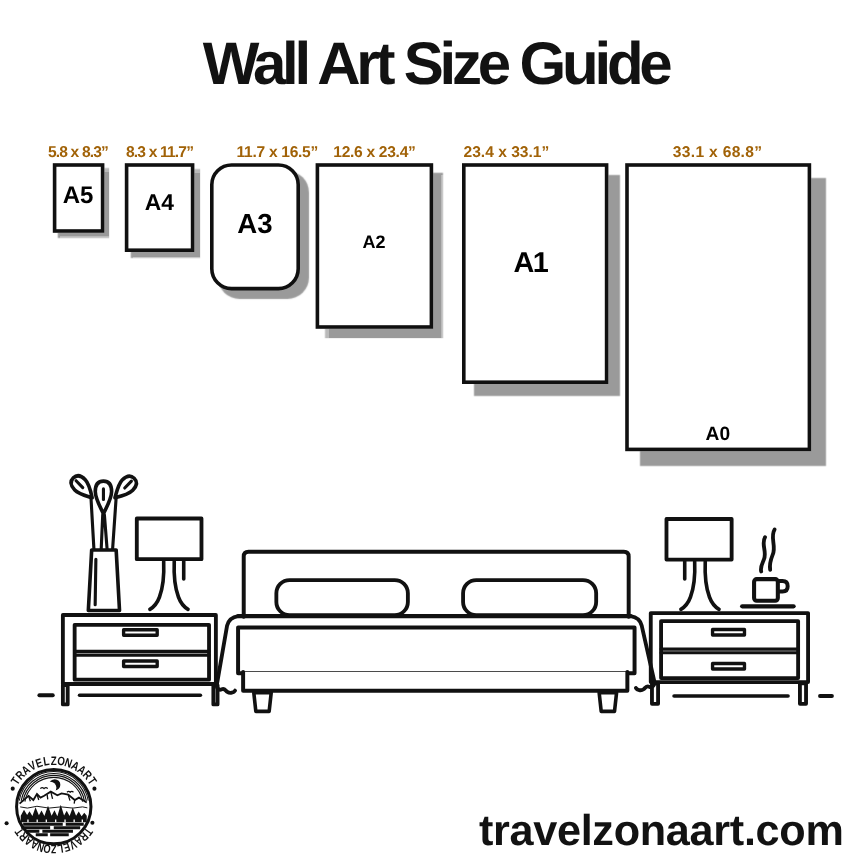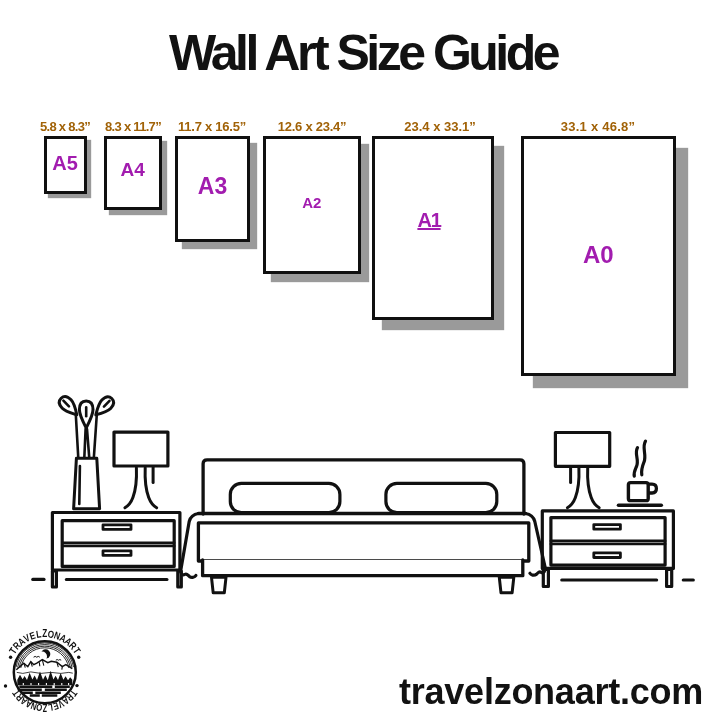--- a/index.html
+++ b/index.html
@@ -1,20 +1,20 @@
 <!DOCTYPE html>
 <html><head>
 <meta charset="utf-8">
 <style>
   html,body{margin:0;padding:0;}
   body{width:720px;height:720px;background:#fff;position:relative;overflow:hidden;
        font-family:"Liberation Sans", sans-serif;}
   .box{position:absolute;background:#fff;border:3px solid #101010;
        display:flex;align-items:center;justify-content:center;
-       font-weight:bold;color:#a21caf;}
+       font-weight:bold;color:#000000;}
   .lbl{position:absolute;font-weight:bold;font-size:13px;color:#a16207;
        text-align:center;}
 </style>
 </head>
 <body>
 
 <div style="position:absolute;left:3px;top:24px;width:720px;text-align:center;
      font-weight:bold;font-size:50px;letter-spacing:-3.5px;color:#121212;">Wall Art Size Guide</div>
 
 <div class="lbl" style="left:12px;top:119px;width:106px;letter-spacing:-0.7px;">5.8 x 8.3”</div>
@@ -24,45 +24,45 @@
     <span style="transform:translateY(-1px)">A5</span>
   </div>
 
 <div class="lbl" style="left:80px;top:119px;width:106px;letter-spacing:-0.7px;">8.3 x 11.7”</div>
 
 <div class="box" style="left:104px;top:136px;width:51.5px;height:68px;
      box-shadow:5px 5px 1px 0 #9a9a9a;font-size:19px;">
     <span style="transform:translateY(-3px)">A4</span>
   </div>
 
-<div class="lbl" style="left:159px;top:119px;width:106px;letter-spacing:-0.25px;">11.7 x 16.5”</div>
+<div class="lbl" style="left:159px;top:119px;width:106px;letter-spacing:-0.25px;text-align:right;">11.7 x 16.5”</div>
 
 <div class="box" style="left:175px;top:135.5px;width:69px;height:100.5px;
-     box-shadow:7px 7px 1px 0 #9a9a9a;font-size:23px;">
+     box-shadow:7px 7px 1px 0 #9a9a9a;font-size:23px;border-radius:18px;">
     <span style="transform:translateY(-2px)">A3</span>
   </div>
 
 <div class="lbl" style="left:259px;top:119px;width:106px;letter-spacing:-0.25px;">12.6 x 23.4”</div>
 
 <div class="box" style="left:263px;top:136px;width:91.5px;height:132px;
      box-shadow:8px 8px 1px 0 #9a9a9a;font-size:15px;">
     <span style="transform:translateY(-3px)">A2</span>
   </div>
 
-<div class="lbl" style="left:387px;top:119px;width:106px;letter-spacing:0px;">23.4 x 33.1”</div>
-
-<div class="box" style="left:372px;top:136px;width:116px;height:178px;
-     box-shadow:10px 10px 1px 0 #9a9a9a;font-size:20px;letter-spacing:-1.2px;text-decoration:underline;">
+<div class="lbl" style="left:369px;top:119px;width:106px;letter-spacing:0px;">23.4 x 33.1”</div>
+
+<div class="box" style="left:385px;top:136px;width:116px;height:178px;
+     box-shadow:10px 10px 1px 0 #9a9a9a;font-size:24px;letter-spacing:-1.2px;">
     <span style="transform:translate(-4px,-8px)">A1</span>
   </div>
 
-<div class="lbl" style="left:545px;top:119px;width:106px;letter-spacing:0.25px;">33.1 x 46.8”</div>
+<div class="lbl" style="left:545px;top:119px;width:106px;letter-spacing:0.25px;">33.1 x 68.8”</div>
 
 <div class="box" style="left:520.5px;top:135.5px;width:149.5px;height:234.5px;
-     box-shadow:12px 12px 1px 0 #9a9a9a;font-size:24px;">
+     box-shadow:12px 12px 1px 0 #9a9a9a;font-size:16px;align-items:flex-end;">
     <span style="transform:translateY(-1px)">A0</span>
   </div>
 
 <svg width="720" height="720" viewBox="0 0 720 720" style="position:absolute;left:0;top:0;" fill="none" stroke="#111" stroke-width="3.2" stroke-linecap="round" stroke-linejoin="round">
 
 <line x1="32.8" y1="579.4" x2="44" y2="579.4"></line>
 
 <line x1="66.3" y1="579.4" x2="167" y2="579.4" stroke-width="3"></line>
 
 <line x1="561.7" y1="580" x2="656.7" y2="580" stroke-width="3"></line>

